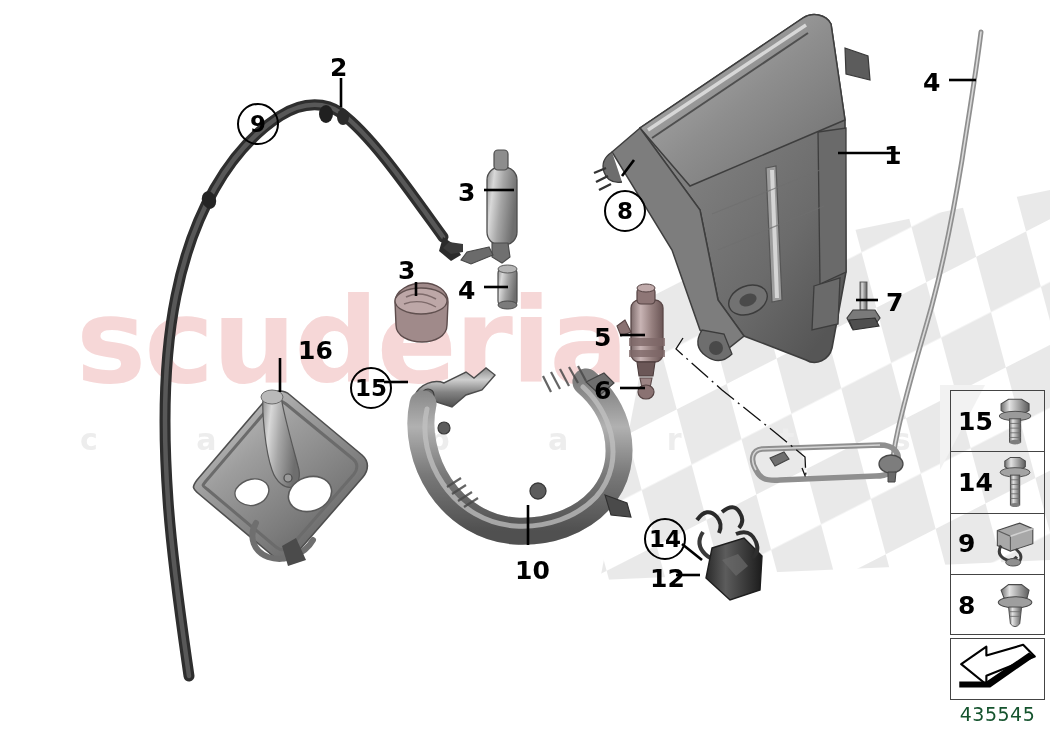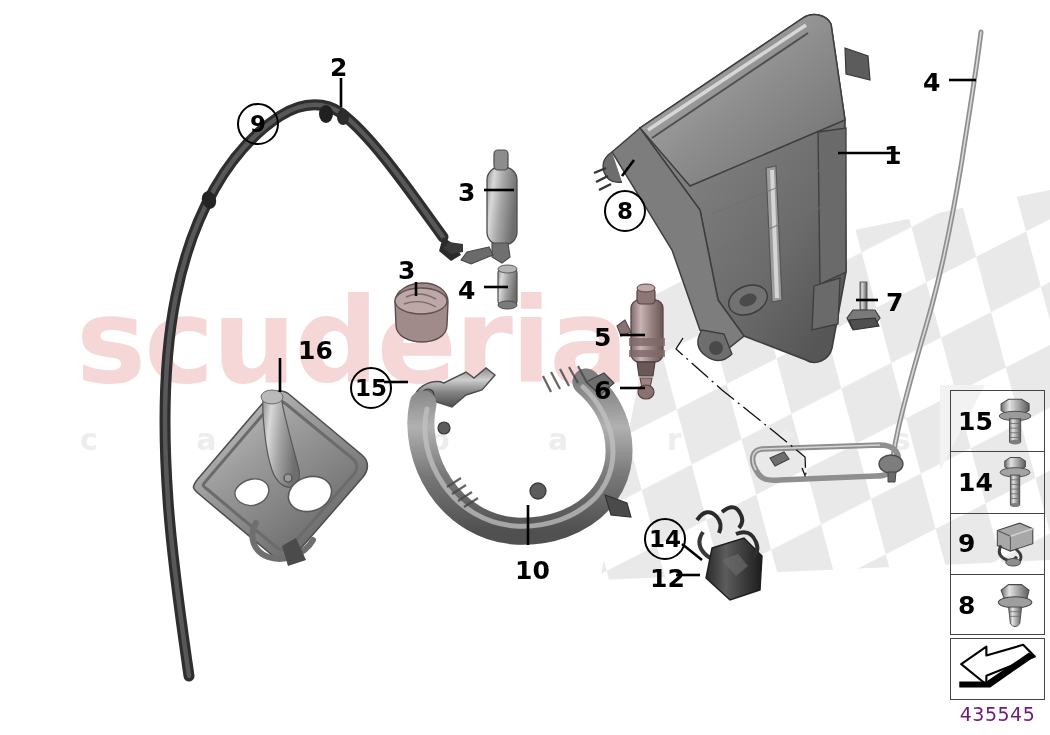--- a/index.html
+++ b/index.html
@@ -58,21 +58,21 @@
     color:#000;margin-left:7px;width:30px;
   }
   .legend-art{flex:1;height:100%;position:relative;}
   #arrow-box{
     position:absolute;left:950px;top:638px;width:95px;height:62px;
     border:1.5px solid #444;box-sizing:border-box;
   }
   #partno{
     position:absolute;left:950px;top:703px;width:95px;
     text-align:center;font-family:"DejaVu Sans", sans-serif;
-    font-size:19px;color:#701a75;letter-spacing:.5px;
+    font-size:19px;color:#14532d;letter-spacing:.5px;
   }
 </style>
 </head>
 <body>
 
 <div id="page">
 
   <svg id="flag-wm" viewBox="0 0 1050 735">
     <defs>
       <pattern id="checks" width="112" height="112" patternUnits="userSpaceOnUse" patternTransform="rotate(-27 0 0) skewX(-12)">

